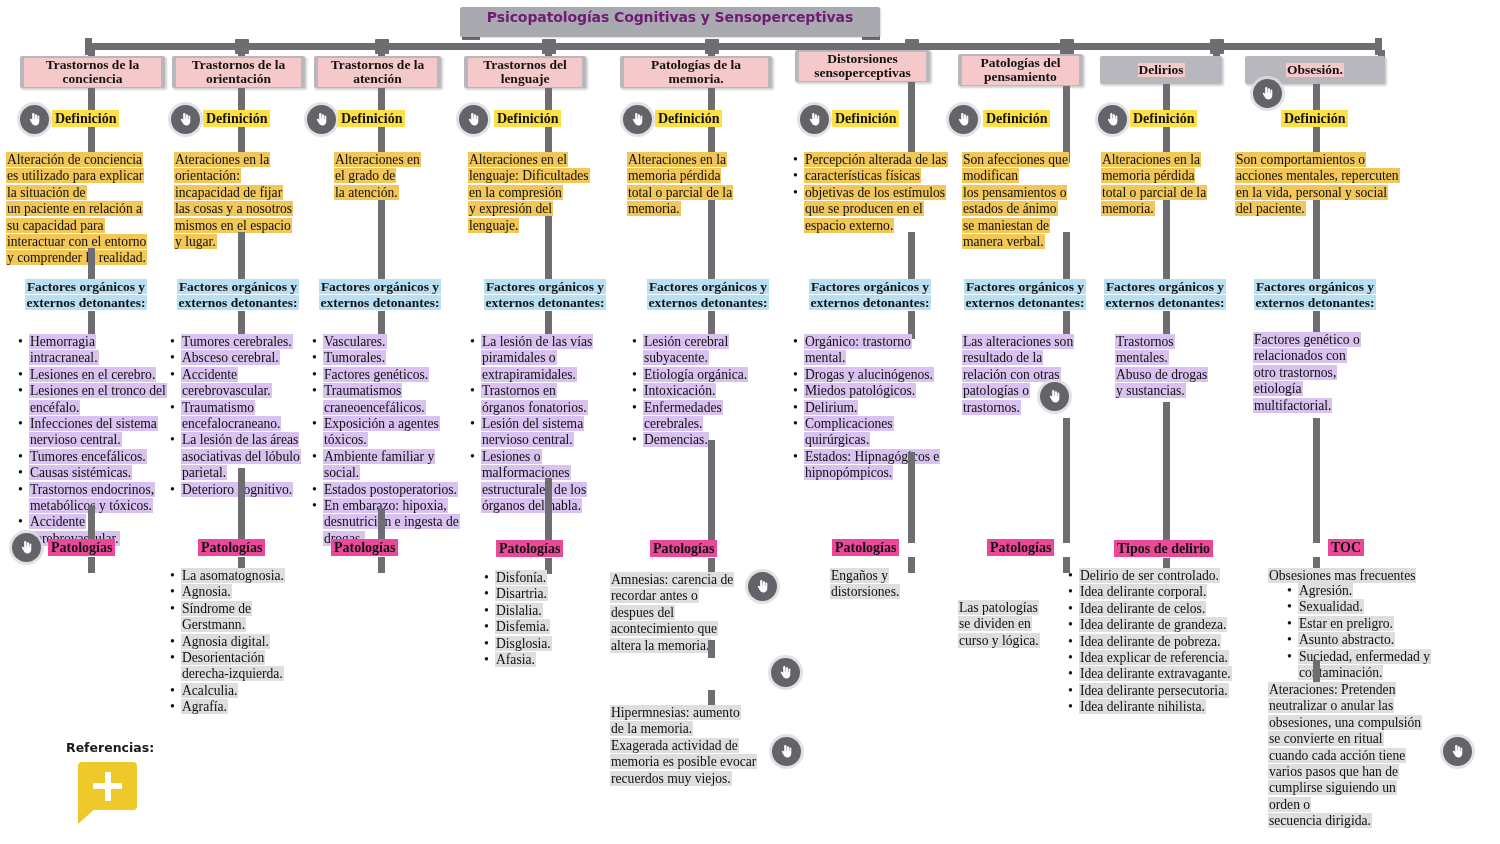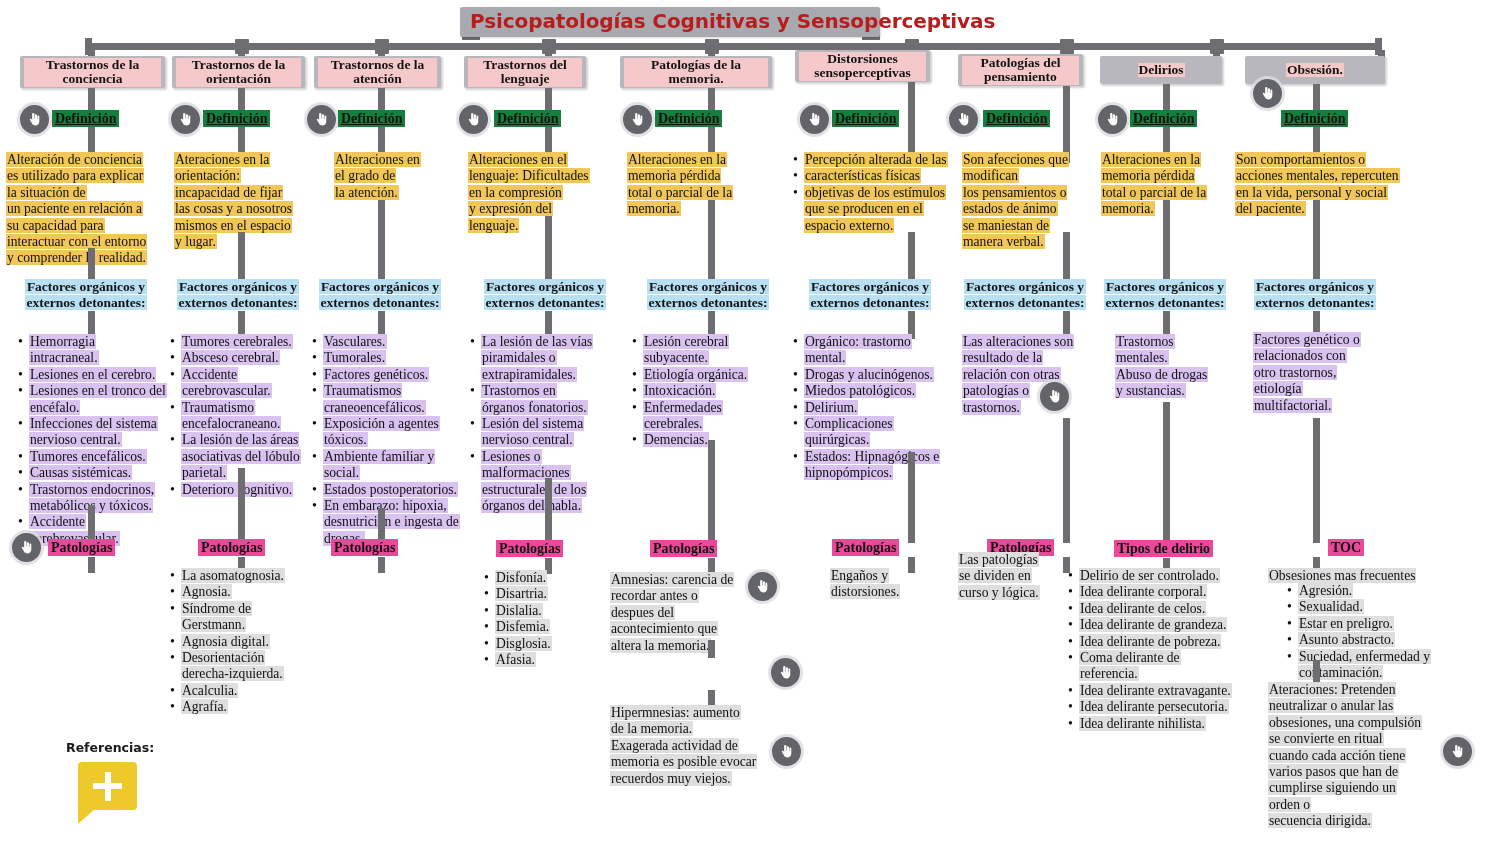--- a/index.html
+++ b/index.html
@@ -26,22 +26,22 @@
     border-radius: 2px;
     box-shadow: 1px 1px 2px rgba(0,0,0,.15);
   }
   .title-text {
     position: absolute;
     left: 470px; top: 9px;
     width: 400px;
     text-align: center;
     font-family: "DejaVu Sans", "Liberation Sans", sans-serif;
     font-weight: bold;
-    font-size: 20px;
-    color: #b91c1c;
+    font-size: 14px;
+    color: #701a75;
     letter-spacing: -0.1px;
     white-space: nowrap;
   }
 
   
   .hbus {
     position: absolute;
     left: 85px; top: 43px;
     width: 1297px; height: 7px;
     background: #6d6d72;
@@ -99,21 +99,21 @@
   
   .chip {
     position: absolute;
     font-family: "Liberation Serif", "DejaVu Serif", serif;
     font-weight: bold;
     font-size: 14px;
     line-height: 17px;
     white-space: nowrap;
     padding: 0 3px;
   }
-  .chip.def      { background: #15803d; color: #121212; text-decoration: underline; }
+  .chip.def      { background: #fde047; color: #121212; }
   .chip.pat      { background: #ec4899; color: #121212; }
 
   .factors {
     position: absolute;
     font-family: "Liberation Serif", "DejaVu Serif", serif;
     font-weight: bold;
     font-size: 13.5px;
     line-height: 16px;
     color: #121212;
     text-align: center;
@@ -589,21 +589,21 @@
   <div class="hand" style="left:1040px; top:382px;">
     <svg width="15" height="15" viewBox="0 0 16 16">
         <path d="M5.5 2.2c0-.7.6-1.2 1.2-1.2s1.2.5 1.2 1.2V7h.5V3.4c0-.6.5-1.1 1.1-1.1s1.1.5 1.1 1.1V7.4h.5V4.8c0-.6.5-1 1-1s1 .4 1 1v5.3c0 2.3-1.6 4.2-4 4.2-2 0-3.2-1-3.9-2.4L3.1 8.6c-.3-.6 0-1.2.6-1.4.5-.2 1 0 1.3.5l.5.9z" fill="#ffffff"></path>
       </svg>
   </div>
 
   <div class="stem" style="left:1063px; top:418px; height:125px;"></div>
   <div class="chip pat" style="left:987px; top:539px;">Patologías</div>
   <div class="stem" style="left:1063px; top:557px; height:16px;"></div>
 
-  <div class="block hl-gray" style="left:958px; top:552px; width:110px;">
+  <div class="block hl-gray" style="left:958px; top:600px; width:110px;">
     <p><span class="hl">Las patologías</span></p>
     <p><span class="hl">se dividen en</span></p>
     <p><span class="hl">curso y lógica.</span></p>
   </div>
 
   <div class="hdr-box" style="left:1100px; top:56px; width:122px; height:28px;">
     <span class="hdr-txt">Delirios</span>
   </div>
   <div class="stem" style="left:1163px; top:84px; height:79px;"></div>
   <div class="hand" style="left:1098px; top:105px;">
@@ -637,21 +637,21 @@
   <div class="chip pat" style="left:1114px; top:540px;">Tipos de delirio</div>
   <div class="stem" style="left:1163px; top:558px; height:16px;"></div>
 
   <div class="block hl-gray" style="left:1064px; top:568px; width:168px;">
     <ul>
       <li><span class="hl">Delirio de ser controlado.</span></li>
       <li><span class="hl">Idea delirante corporal.</span></li>
       <li><span class="hl">Idea delirante de celos.</span></li>
       <li><span class="hl">Idea delirante de grandeza.</span></li>
       <li><span class="hl">Idea delirante de pobreza.</span></li>
-      <li><span class="hl">Coma delirante de referencia.</span></li>
+      <li><span class="hl">Idea explicar de referencia.</span></li>
       <li><span class="hl">Idea delirante extravagante.</span></li>
       <li><span class="hl">Idea delirante persecutoria.</span></li>
       <li><span class="hl">Idea delirante nihilista.</span></li>
     </ul>
   </div>
 
   <div class="hdr-box" style="left:1245px; top:56px; width:140px; height:28px;">
     <span class="hdr-txt">Obsesión.</span>
   </div>
   <div class="stem" style="left:1313px; top:84px; height:79px;"></div>

